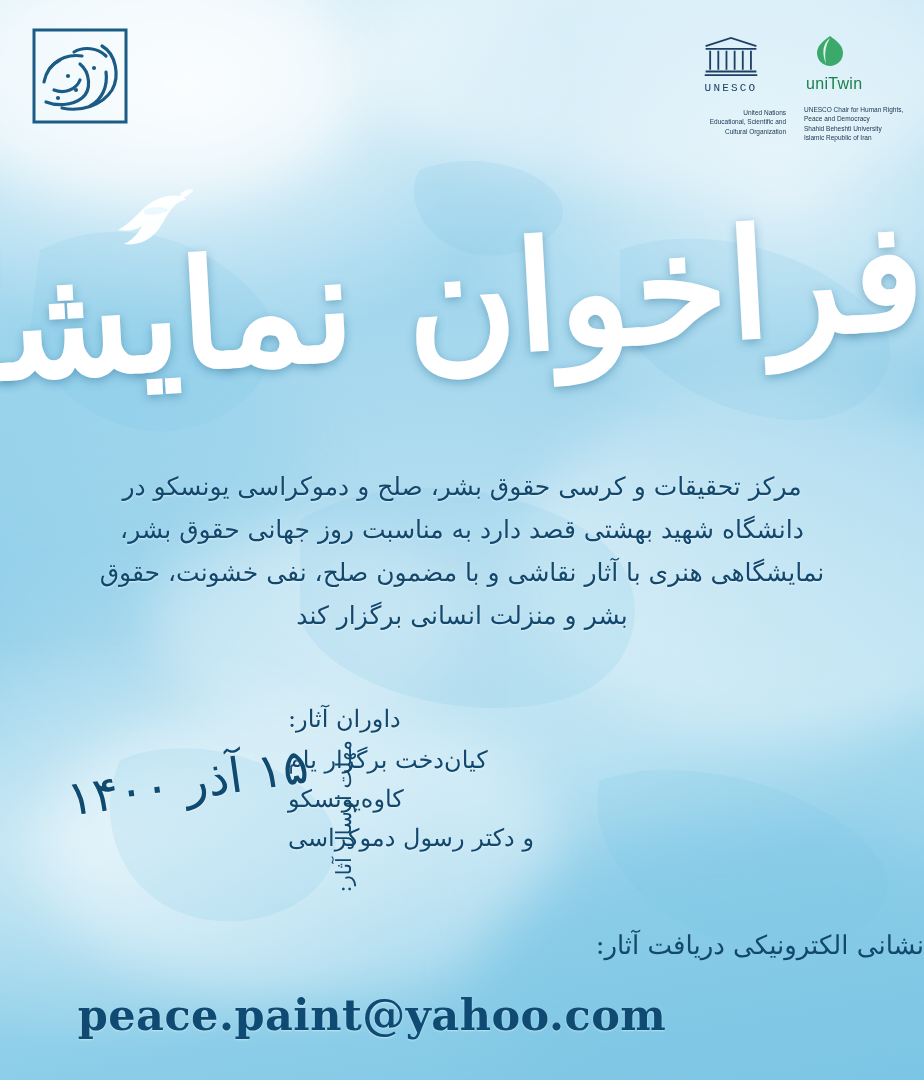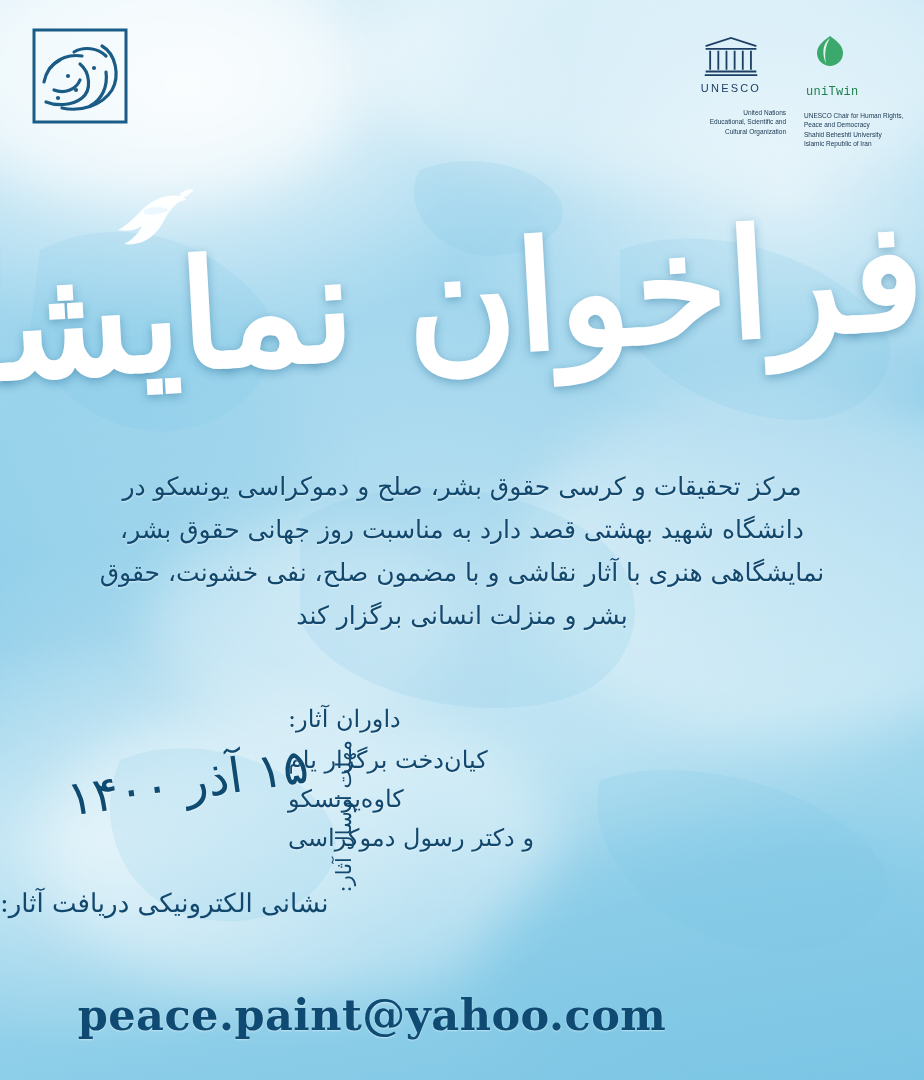--- a/index.html
+++ b/index.html
@@ -71,21 +71,21 @@
     direction: ltr;
   }
   .unesco-col {
     display: flex;
     flex-direction: column;
     align-items: center;
     width: 110px;
   }
   .unesco-temple { width: 58px; height: 46px; }
   .unesco-word {
-    font-family: Liberation Sans, sans-serif;
+    font-family: Liberation Mono, monospace;
     font-size: 11px;
     letter-spacing: 2.2px;
     color: #1c3f63;
     margin-top: 2px;
   }
   .unesco-caption {
     font-family: "Liberation Sans", sans-serif;
     font-size: 6.5px;
     line-height: 1.45;
     color: #17344f;
@@ -94,25 +94,25 @@
     width: 110px;
   }
   .unitwin-col {
     display: flex;
     flex-direction: column;
     align-items: flex-start;
     width: 120px;
   }
   .unitwin-mark { width: 40px; height: 34px; margin-left: 6px; }
   .unitwin-word {
-    font-family: Liberation Mono, monospace;
-    font-size: 12px;
+    font-family: Liberation Sans, sans-serif;
+    font-size: 16px;
     color: #1d7f4a;
     letter-spacing: 0.3px;
-    margin-top: 17px;
+    margin-top: 7px;
     margin-left: 2px;
   }
   .unitwin-caption {
     font-family: "Liberation Sans", sans-serif;
     font-size: 6.5px;
     line-height: 1.45;
     color: #17344f;
     text-align: left;
     margin-top: 12px;
   }
@@ -215,23 +215,23 @@
     letter-spacing: 2px;
     transform: rotate(-8deg);
     white-space: nowrap;
     text-shadow: 0 1px 2px rgba(255,255,255,0.5);
   }
 
   
   .contact-label {
     position: absolute;
     left: 0;
-    top: 888px;
-    width: 924px;
-    text-align: left;
+    top: 930px;
+    width: 924px;
+    text-align: right;
     direction: rtl;
     font-family: "DejaVu Serif", serif;
     font-size: 26px;
     color: #12486e;
     letter-spacing: 1px;
   }
   .contact-email {
     position: absolute;
     left: 0;
     top: 990px;

